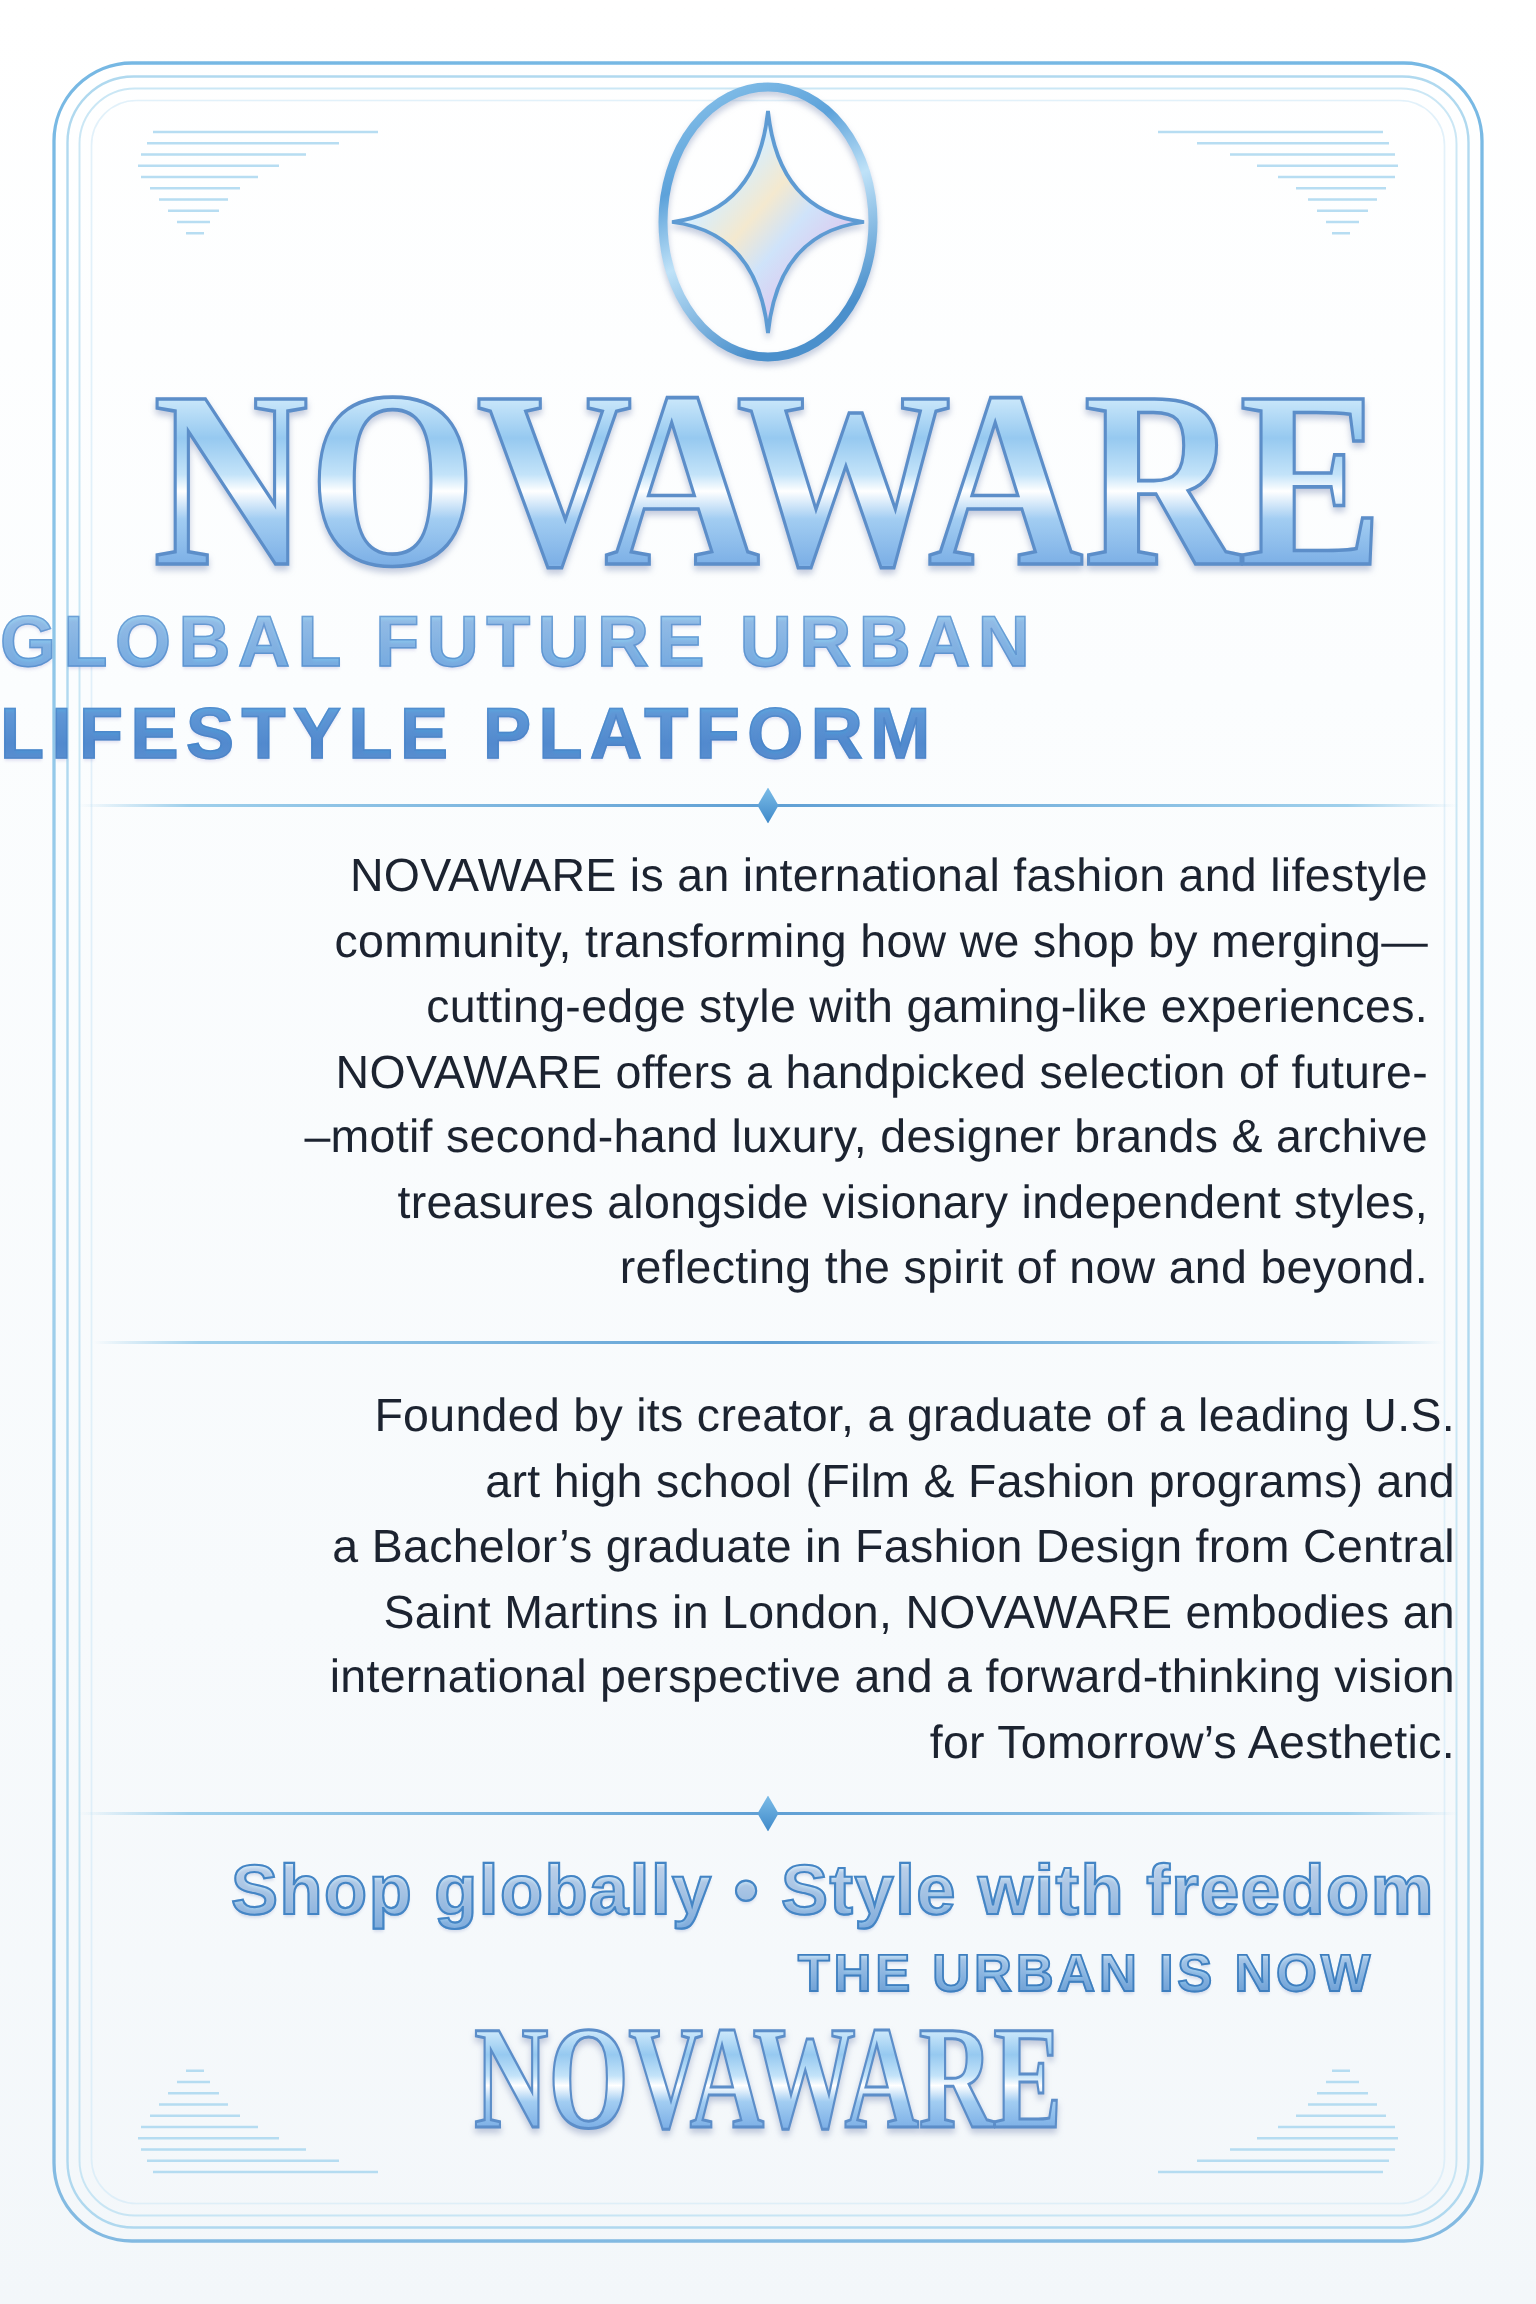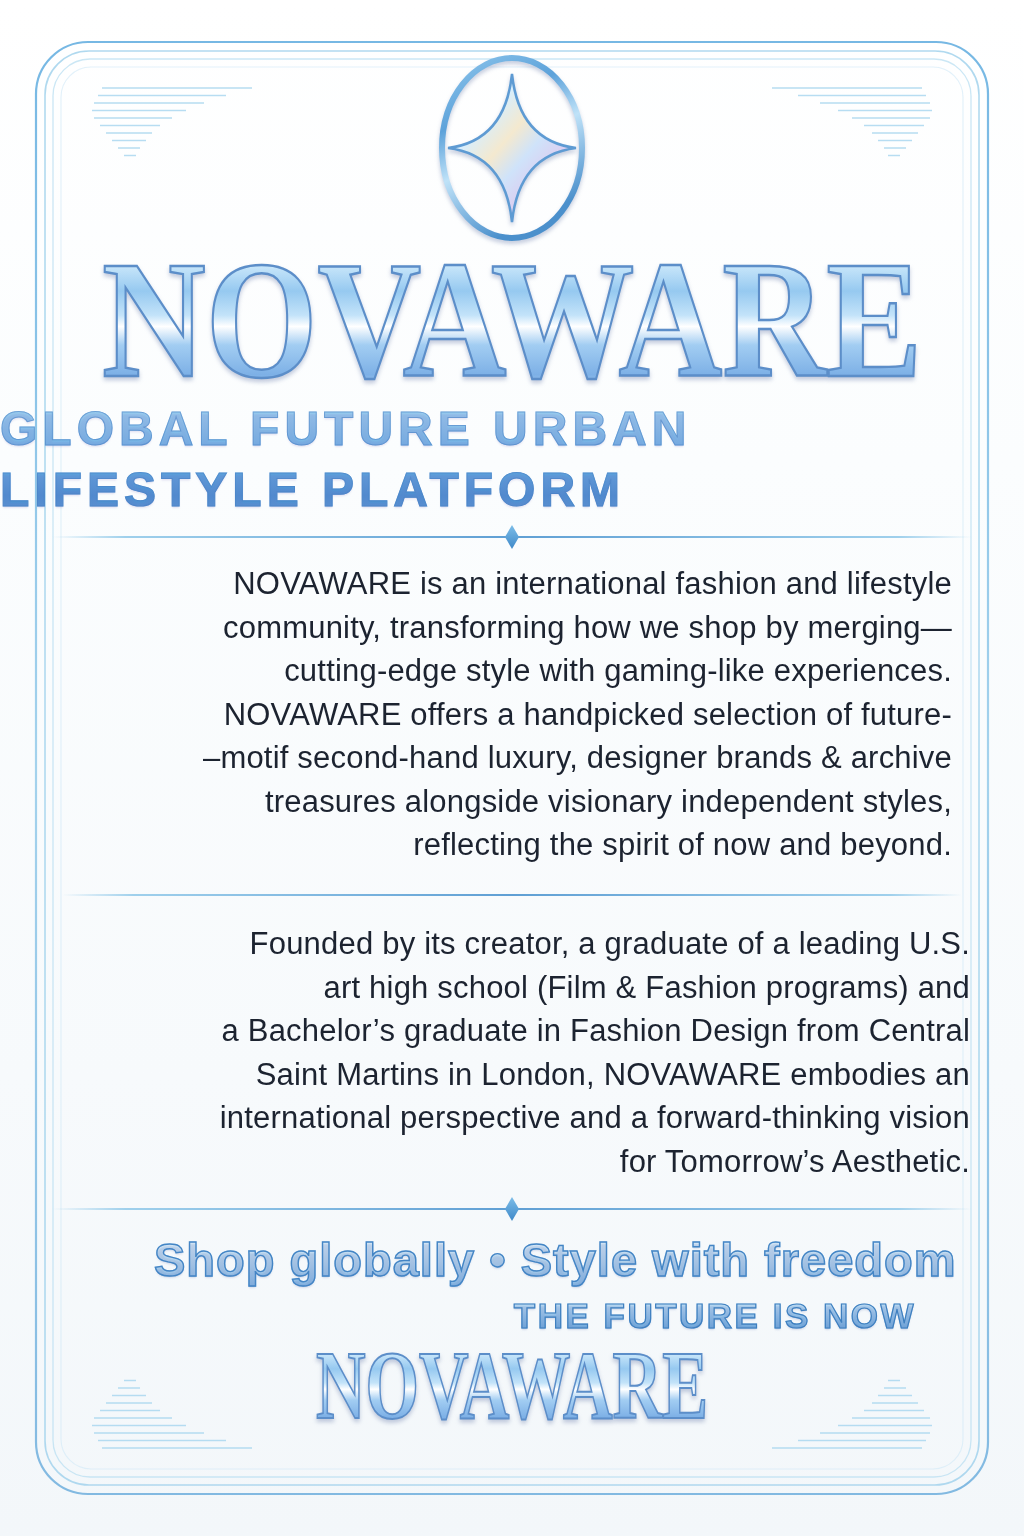--- a/index.html
+++ b/index.html
@@ -157,19 +157,19 @@
 Saint Martins in London, NOVAWARE embodies an
 international perspective and a forward-thinking vision
 for Tomorrow’s Aesthetic.</div>
 
 <div class="divider" style="top:1196px;">
   <div class="line"></div>
   <div class="diamond"></div>
 </div>
 
 <div class="tagline">Shop globally • Style with freedom</div>
-<div class="slogan">THE FUTURE IS NOW</div>
+<div class="slogan">THE URBAN IS NOW</div>
 
 <div class="wordmark-wrap">
   <svg width="420" height="92" viewBox="0 0 420 92" class="chrome-drop">
     <text x="210" y="78" text-anchor="middle" textLength="392" lengthAdjust="spacingAndGlyphs" font-family="Liberation Serif, serif" font-weight="bold" font-size="98" fill="url(#chromeGrad)" stroke="#5c8ec9" stroke-width="2">NOVAWARE</text>
   </svg>
 </div>
 
 </body></html>

